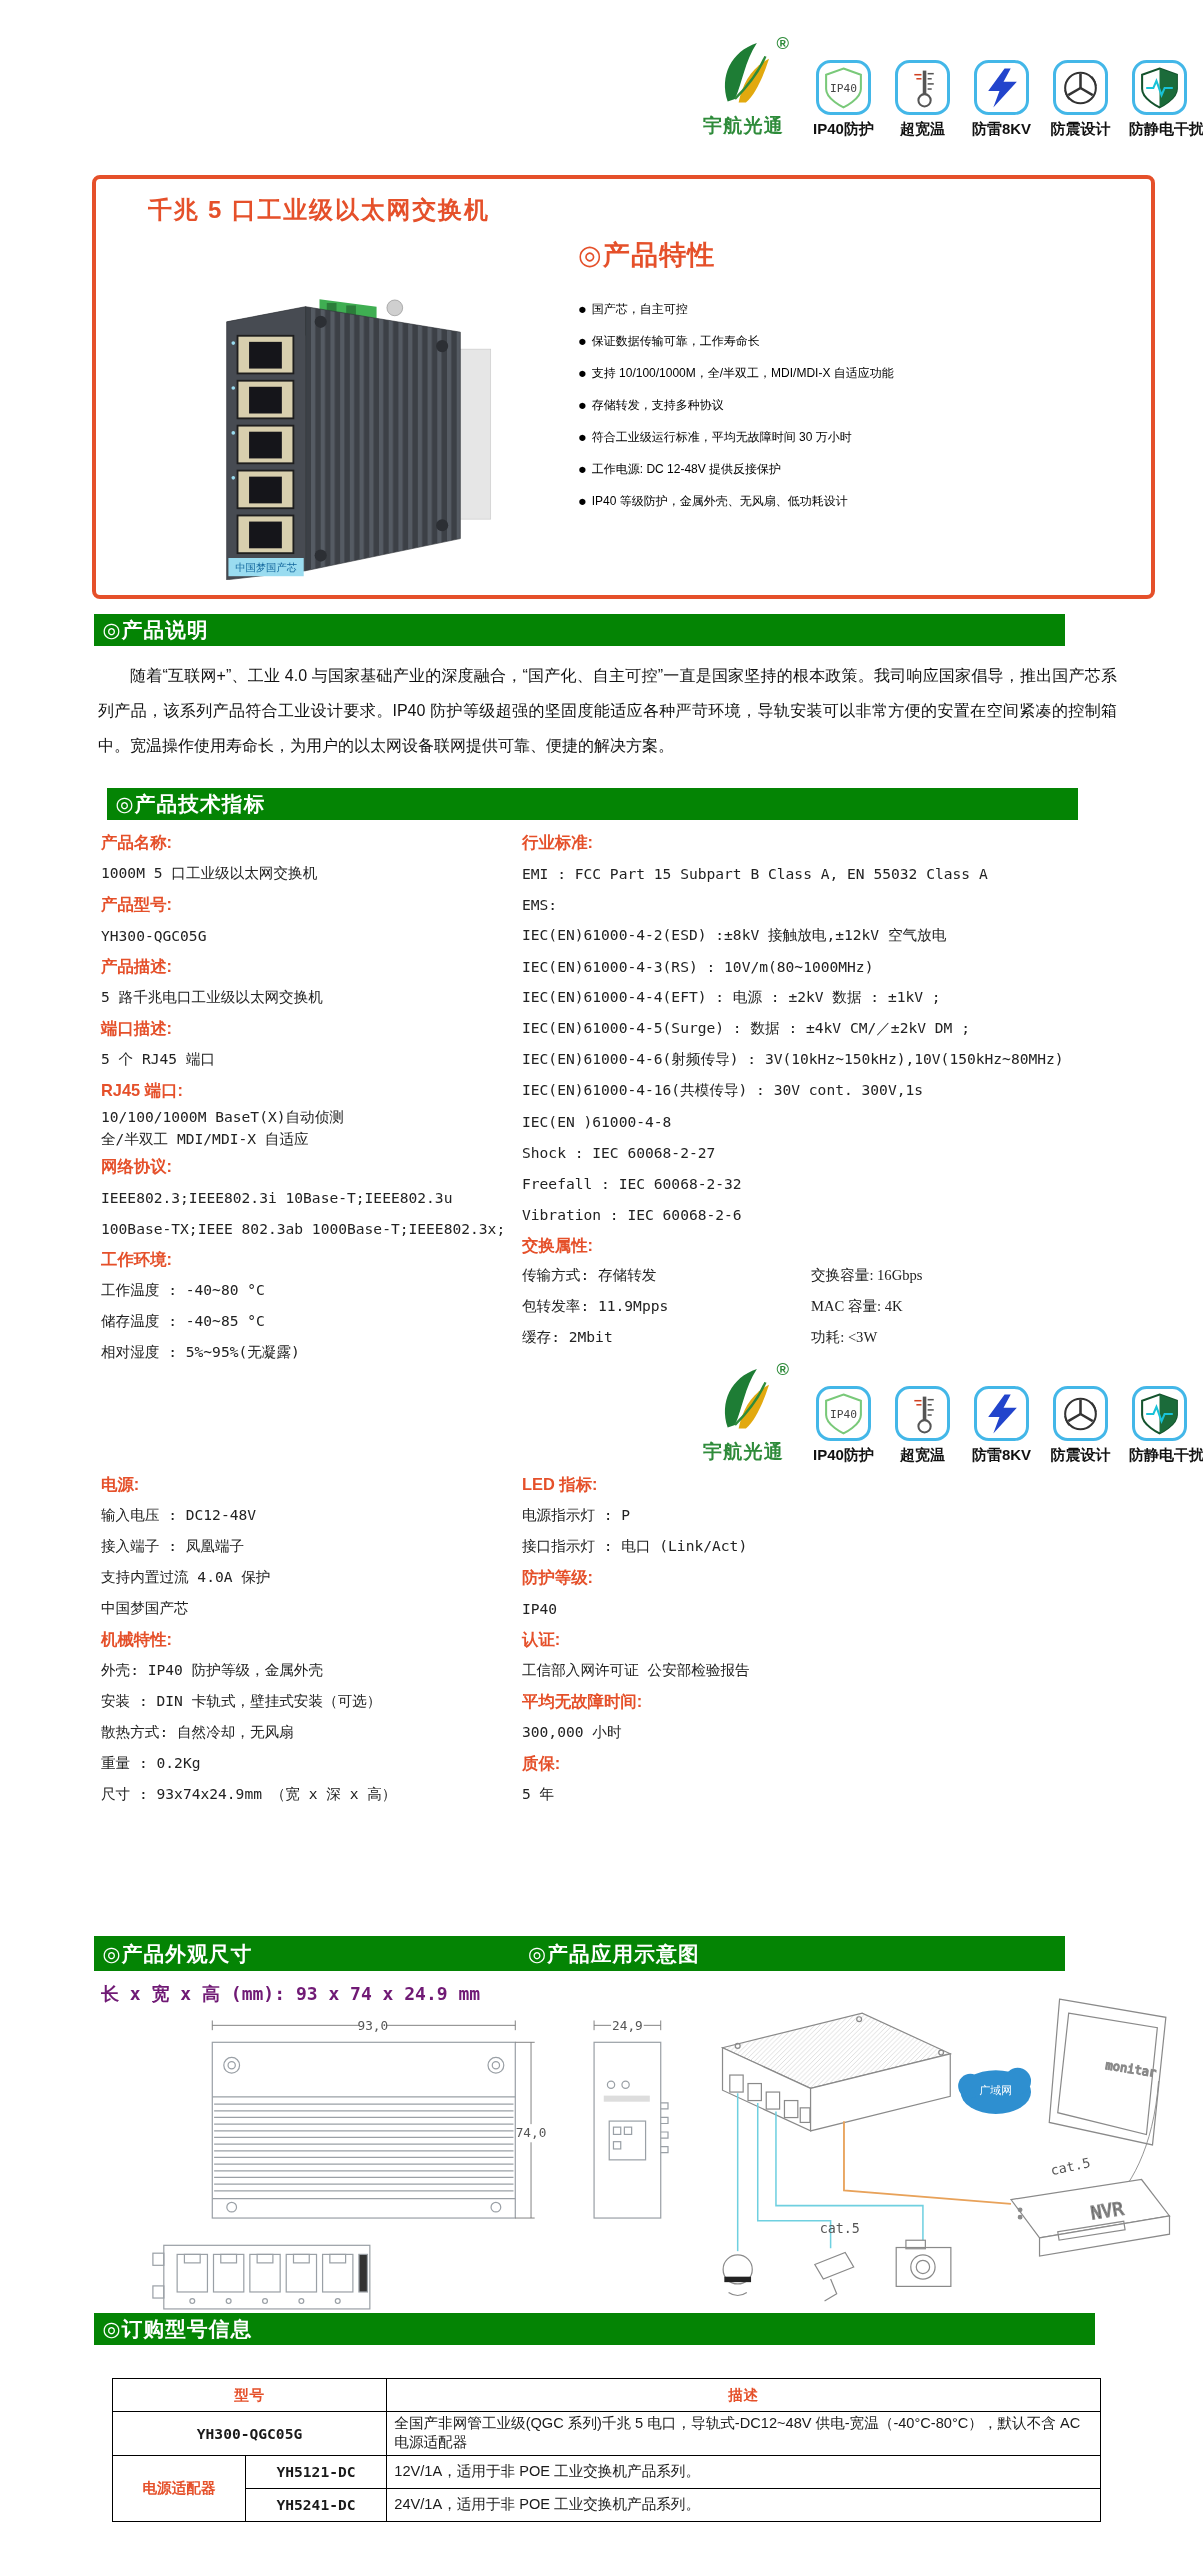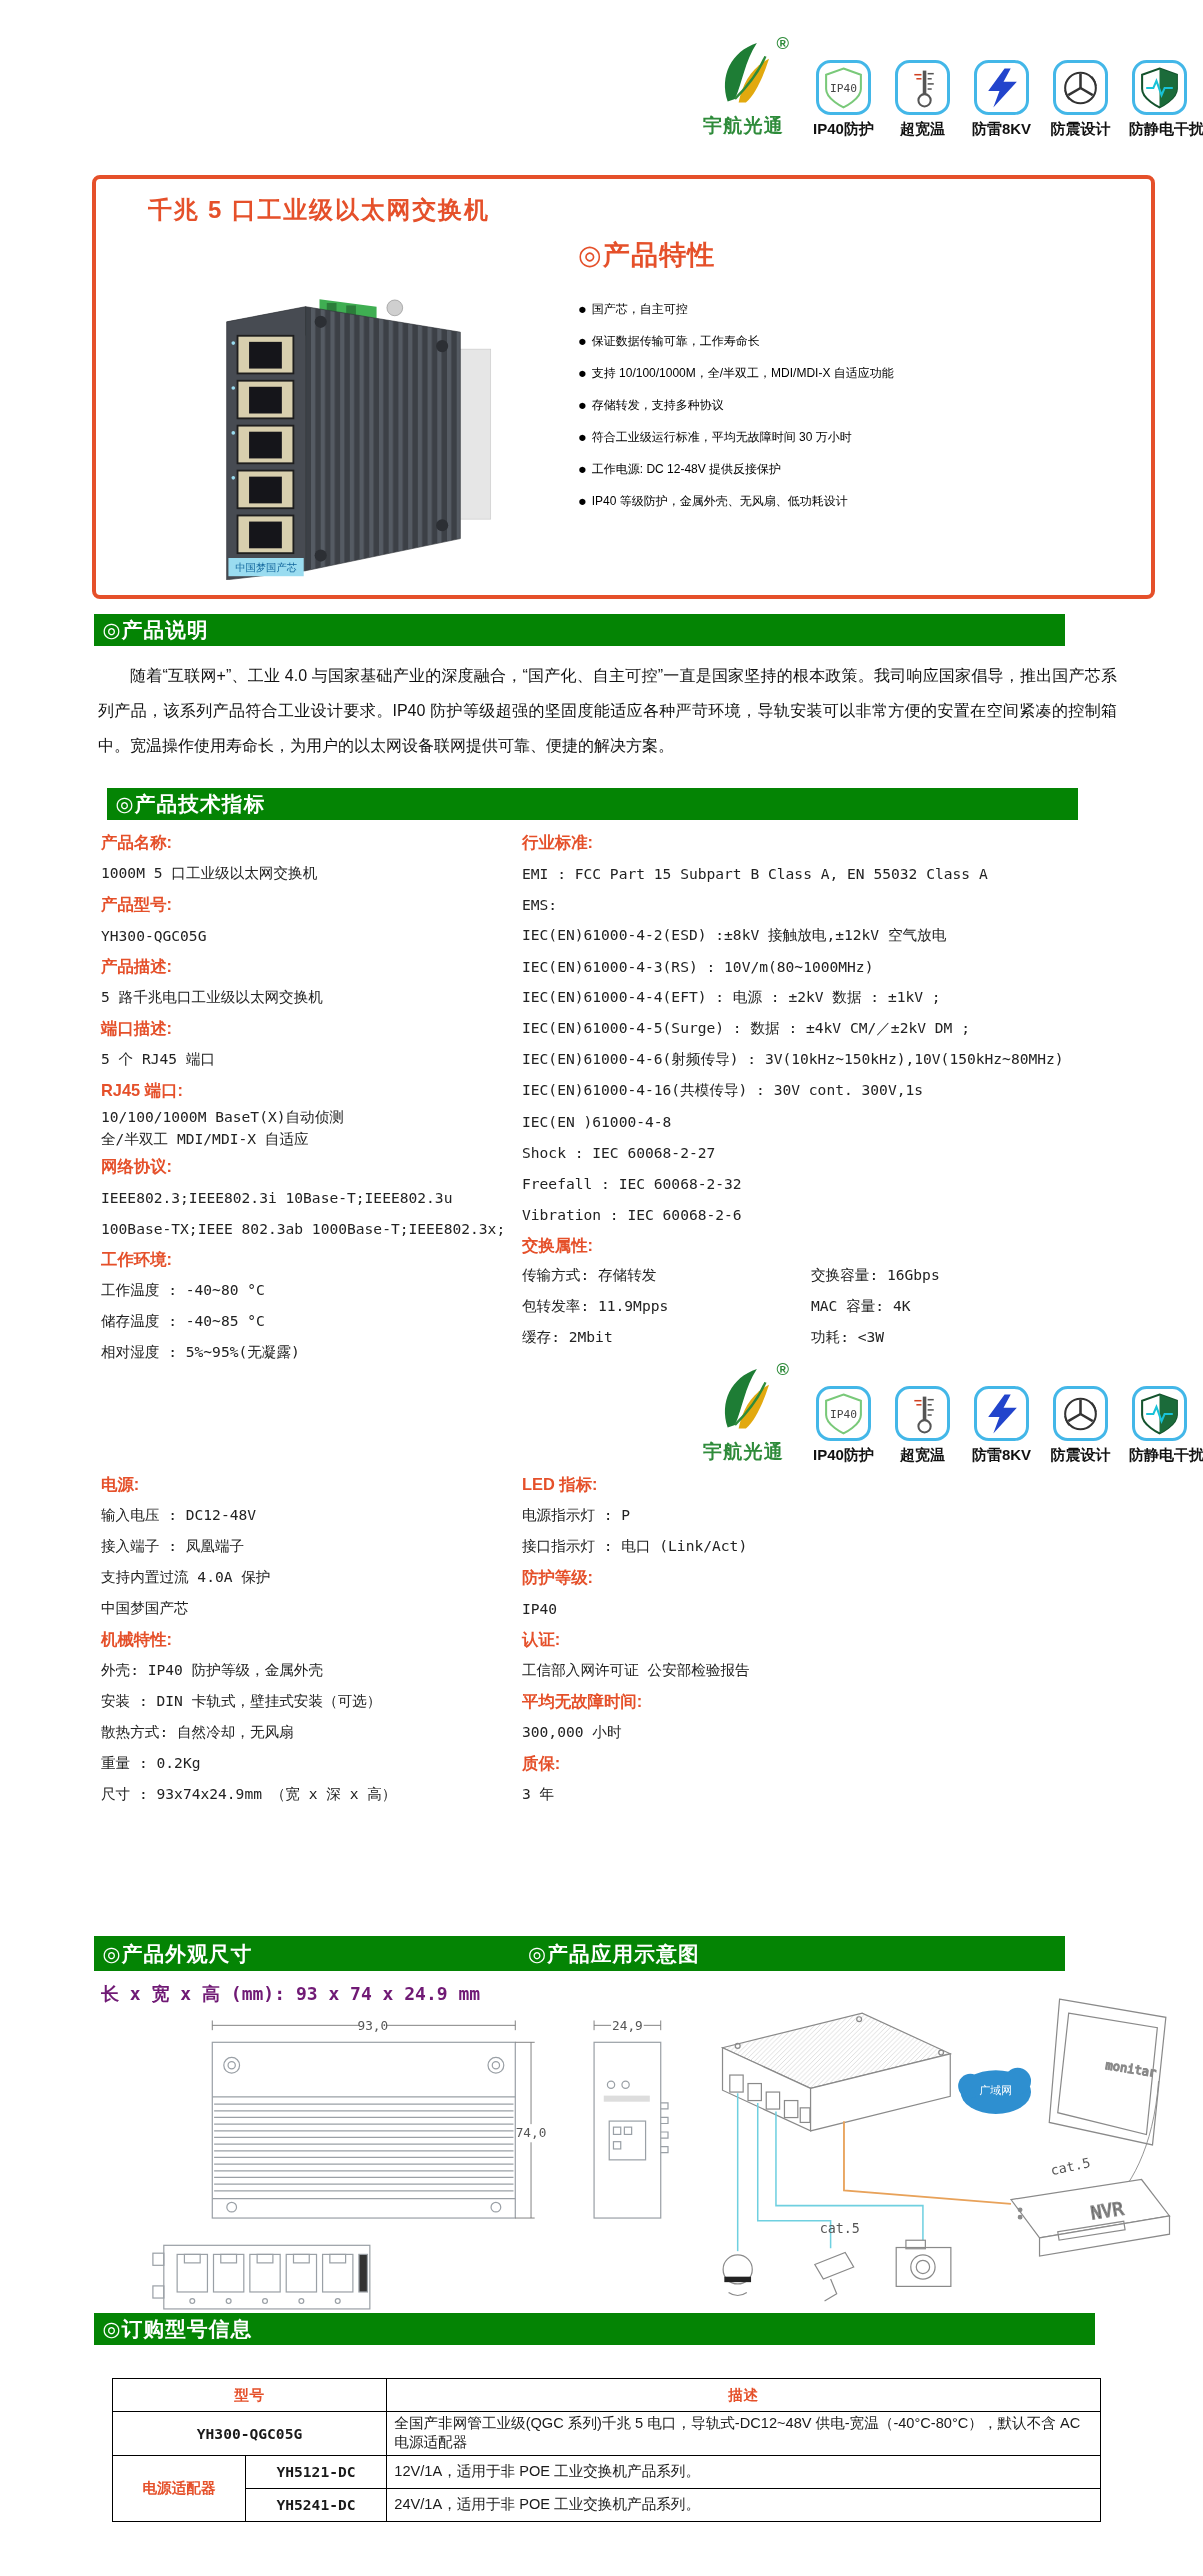--- a/index.html
+++ b/index.html
@@ -29,21 +29,21 @@
   .gbar { position:absolute; left:94px; width:971px; height:32px; background:var(--green); color:#fff; font-size:20.6px; font-weight:bold; display:flex; align-items:center; padding-left:8.5px; letter-spacing:1.2px; }
   .gbar .second { position:absolute; left:434px; }
 
   .para { position:absolute; left:98px; top:658px; width:1019px; font-size:16px; line-height:35px; text-align:justify; text-indent:2em; color:#111; }
 
   
   .spec-col { position:absolute; }
   .srow { position:relative; height:31px; display:flex; align-items:center; font-size:14.6px; color:#222; white-space:nowrap; font-family:"DejaVu Sans Mono","Liberation Mono",monospace; }
   .srow.lab { font-size:16.4px; font-weight:bold; color:var(--accent); font-family:"Liberation Sans","DejaVu Sans",sans-serif; }
   .srow.tight { height:22.5px; }
-  .srow .pb { position:absolute; left:289px; }
+  .srow .pb { position:absolute; left:289px;font-family:Liberation Serif, serif; }
 
   .size-line { position:absolute; left:101px; top:1982px; font-size:18px; font-weight:bold; font-family:"DejaVu Sans Mono","Liberation Mono",monospace; color:#701a75; }
 
   
   .order-table { position:absolute; left:112px; top:2378px; width:989px; border-collapse:collapse; table-layout:fixed; }
   .order-table td, .order-table th { border:1.2px solid #000; font-size:14.6px; }
   .order-table th { height:33px; color:var(--accent); font-weight:bold; letter-spacing:0.6px; }
   .cell-model { text-align:center; font-family:"DejaVu Sans Mono","Liberation Mono",monospace; font-weight:bold; height:33px; }
   .cell-adapter { text-align:center; color:var(--accent); font-weight:bold; font-size:15px; }
   .cell-desc { padding:2.4px 7.3px; line-height:19px; }
@@ -351,21 +351,21 @@
   <div class="srow lab">LED 指标:</div>
       <div class="srow val">电源指示灯 : P</div>
       <div class="srow val">接口指示灯 : 电口 (Link/Act)</div>
       <div class="srow lab">防护等级:</div>
       <div class="srow val">IP40</div>
       <div class="srow lab">认证:</div>
       <div class="srow val">工信部入网许可证  公安部检验报告</div>
       <div class="srow lab">平均无故障时间:</div>
       <div class="srow val">300,000 小时</div>
       <div class="srow lab">质保:</div>
-      <div class="srow val">3 年</div>
+      <div class="srow val">5 年</div>
     </div>
 
   <div class="gbar" style="top:1936px; height:35px;">
     <span>◎产品外观尺寸</span>
     <span class="second">◎产品应用示意图</span>
   </div>
   <div class="size-line">长 x 宽 x 高 (mm): 93 x 74 x 24.9 mm</div>
 
   <div style="position:absolute; left:97px; top:2012px;">
     <svg width="576" height="303" viewBox="0 0 950 500" fill="none">

